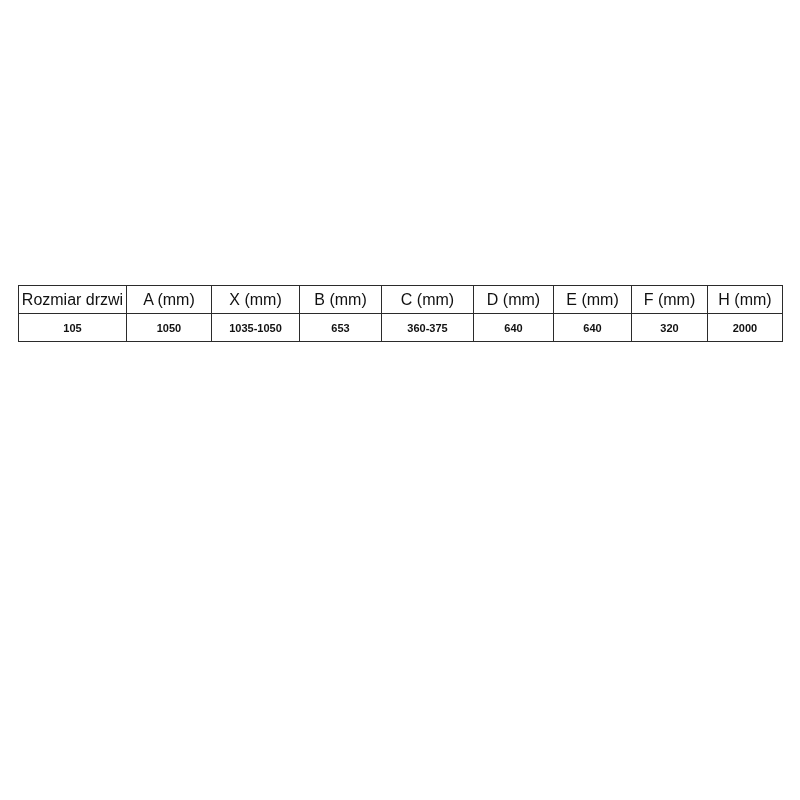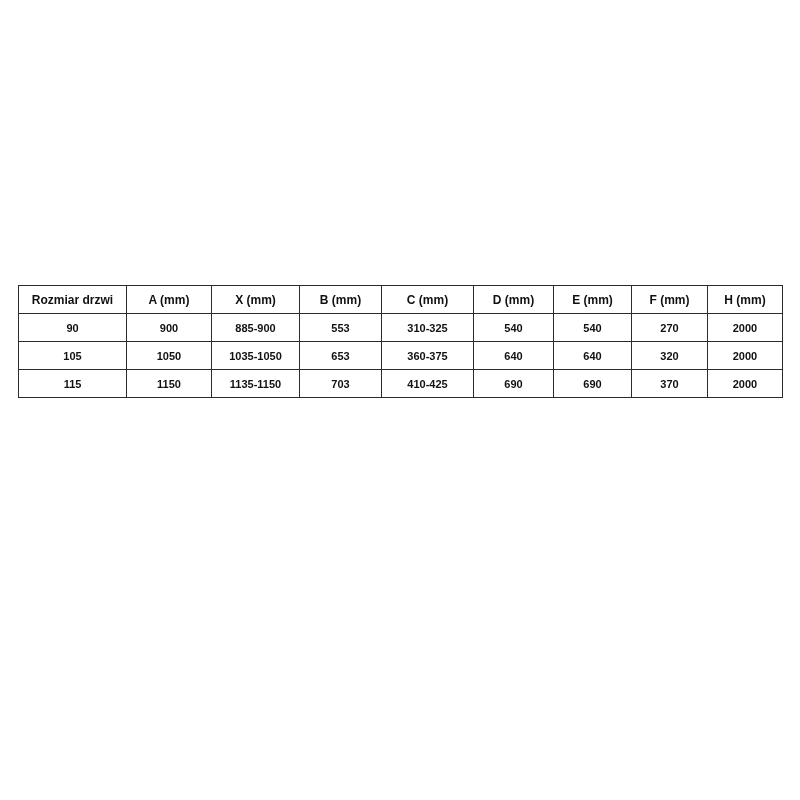--- a/index.html
+++ b/index.html
@@ -35,22 +35,22 @@
     text-align: center;
     vertical-align: middle;
     color: #111111;
     font-size: 11px;
     height: 27px;
     padding: 0 2px;
     white-space: nowrap;
     overflow: hidden;
   }
   table.spec th {
-    font-weight: bold;
-    font-size: 12px;
+    font-weight: normal;
+    font-size: 16px;
   }
   table.spec tbody td {
     font-weight: bold;
     font-size: 11px;
   }
   
   col.c0 { width: 108px; }
   col.c1 { width: 85px; }
   col.c2 { width: 88px; }
   col.c3 { width: 82px; }
@@ -85,48 +85,26 @@
           <th>B (mm)</th>
           <th>C (mm)</th>
           <th>D (mm)</th>
           <th>E (mm)</th>
           <th>F (mm)</th>
           <th>H (mm)</th>
         </tr>
       </thead>
       <tbody>
         <tr>
-          <td>90</td>
-          <td>900</td>
-          <td>885-900</td>
-          <td>553</td>
-          <td>310-325</td>
-          <td>540</td>
-          <td>540</td>
-          <td>270</td>
-          <td>2000</td>
-        </tr>
-        <tr>
           <td>105</td>
           <td>1050</td>
           <td>1035-1050</td>
           <td>653</td>
           <td>360-375</td>
           <td>640</td>
           <td>640</td>
           <td>320</td>
           <td>2000</td>
         </tr>
-        <tr>
-          <td>115</td>
-          <td>1150</td>
-          <td>1135-1150</td>
-          <td>703</td>
-          <td>410-425</td>
-          <td>690</td>
-          <td>690</td>
-          <td>370</td>
-          <td>2000</td>
-        </tr>
       </tbody>
     </table>
   </div>
 </div>
 
 </body></html>

